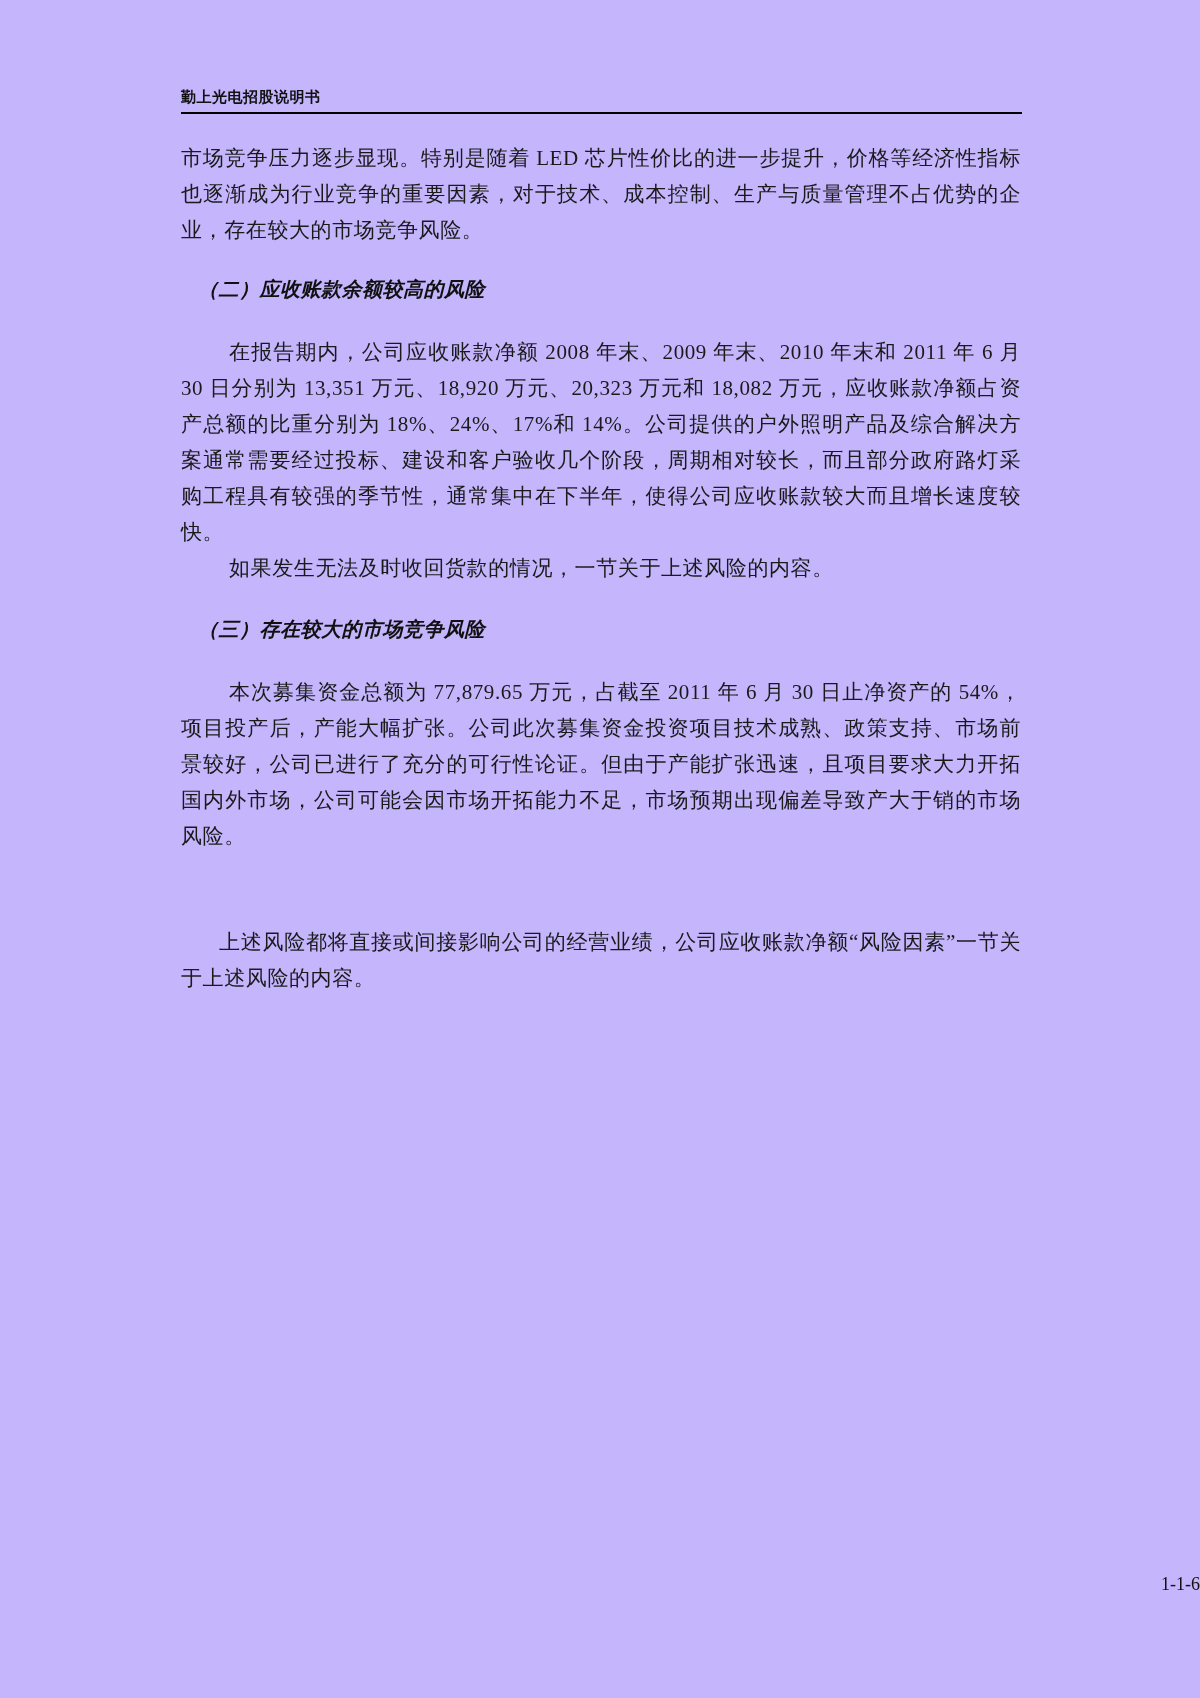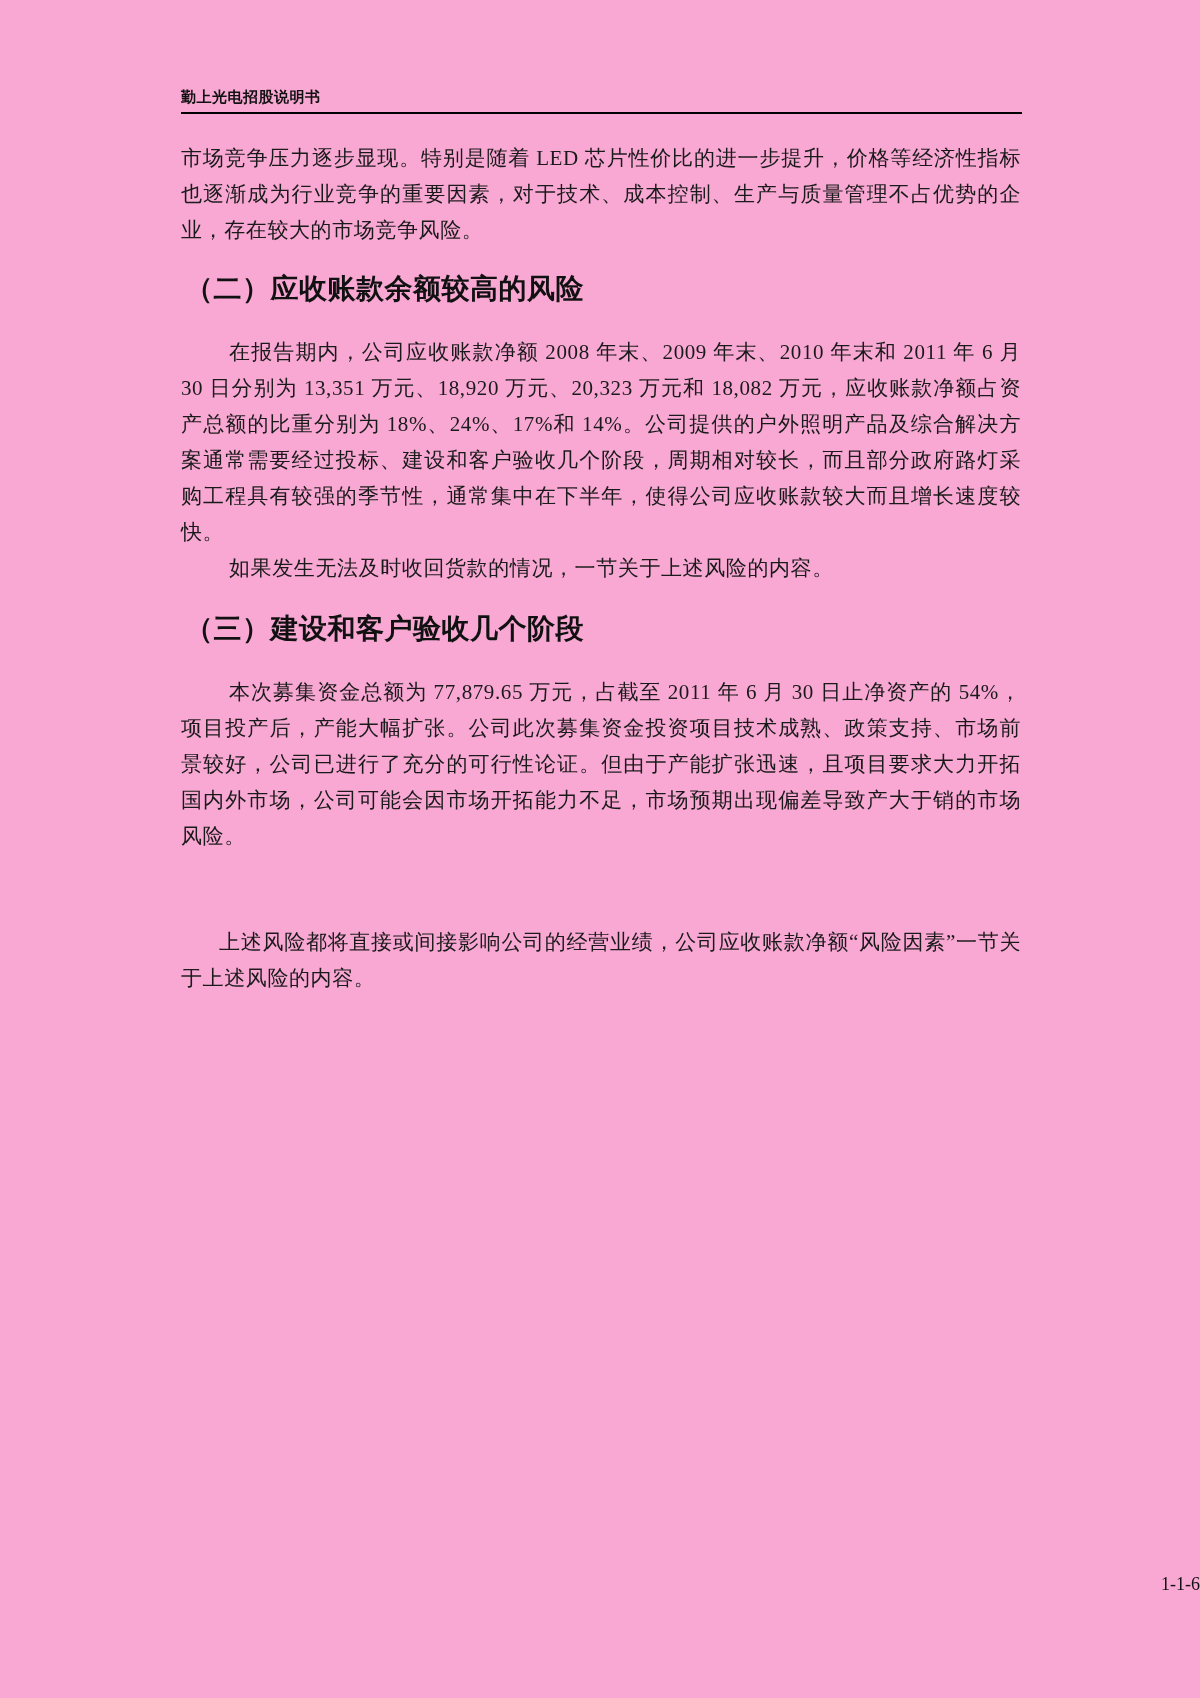--- a/index.html
+++ b/index.html
@@ -14,21 +14,21 @@
       overflow: hidden;
       color: #1a1a1a;
       font-family: "Liberation Serif", "DejaVu Serif", serif;
     }
     .page {
       position: absolute;
       left: 0;
       top: 0;
       width: 1200px;
       height: 1698px;
-      background: #f9a8d4;
+      background: #c4b5fd;
     }
     .header {
       position: absolute;
       left: 181px;
       top: 86px;
       width: 841px;
       height: 26px;
       border-bottom: 2px solid #000000;
     }
     .header-title {
@@ -52,25 +52,26 @@
       margin: 0;
       text-align: justify;
       text-justify: inter-character;
       letter-spacing: 0.6px;
     }
     .indent { text-indent: 48px; }
     .indent-small { text-indent: 38px; }
     .heading {
       font-family: "DejaVu Sans", "Liberation Sans", sans-serif;
       font-weight: bold;
-      font-size: 28px;
+      font-size: 20px;
       line-height: 34px;
-      margin: 4px;
+      margin: 17px;
       color: #111;
       letter-spacing: 0.5px;
+      font-style: italic;
     }
     #p-intro { margin-top: 0; }
     #h2 { margin-top: 24px; margin-bottom: 28px; }
     #p2a { margin-top: 0; }
     #p2b { margin-top: 0; }
     #h3 { margin-top: 26px; margin-bottom: 28px; }
     #p3 { margin-top: 0; }
     #p-summary { margin-top: 70px; }
     .footer {
       position: absolute;
@@ -91,21 +92,21 @@
     <span class="header-title">勤上光电招股说明书</span>
   </div>
 
   <div class="content">
     <p class="para" id="p-intro">市场竞争压力逐步显现。特别是随着 LED 芯片性价比的进一步提升，价格等经济性指标也逐渐成为行业竞争的重要因素，对于技术、成本控制、生产与质量管理不占优势的企业，存在较大的市场竞争风险。</p>
 
     <h2 class="heading" id="h2">（二）应收账款余额较高的风险</h2>
     <p class="para indent" id="p2a">在报告期内，公司应收账款净额 2008 年末、2009 年末、2010 年末和 2011 年 6 月 30 日分别为 13,351 万元、18,920 万元、20,323 万元和 18,082 万元，应收账款净额占资产总额的比重分别为 18%、24%、17%和 14%。公司提供的户外照明产品及综合解决方案通常需要经过投标、建设和客户验收几个阶段，周期相对较长，而且部分政府路灯采购工程具有较强的季节性，通常集中在下半年，使得公司应收账款较大而且增长速度较快。</p>
     <p class="para indent" id="p2b">如果发生无法及时收回货款的情况，一节关于上述风险的内容。</p>
 
-    <h2 class="heading" id="h3">（三）建设和客户验收几个阶段</h2>
+    <h2 class="heading" id="h3">（三）存在较大的市场竞争风险</h2>
     <p class="para indent" id="p3">本次募集资金总额为 77,879.65 万元，占截至 2011 年 6 月 30 日止净资产的 54%，项目投产后，产能大幅扩张。公司此次募集资金投资项目技术成熟、政策支持、市场前景较好，公司已进行了充分的可行性论证。但由于产能扩张迅速，且项目要求大力开拓国内外市场，公司可能会因市场开拓能力不足，市场预期出现偏差导致产大于销的市场风险。</p>
 
     <p class="para indent-small" id="p-summary">上述风险都将直接或间接影响公司的经营业绩，公司应收账款净额“风险因素”一节关于上述风险的内容。</p>
   </div>
 
   <div class="footer">1-1-6</div>
 
 </div>
 
 </body></html>

